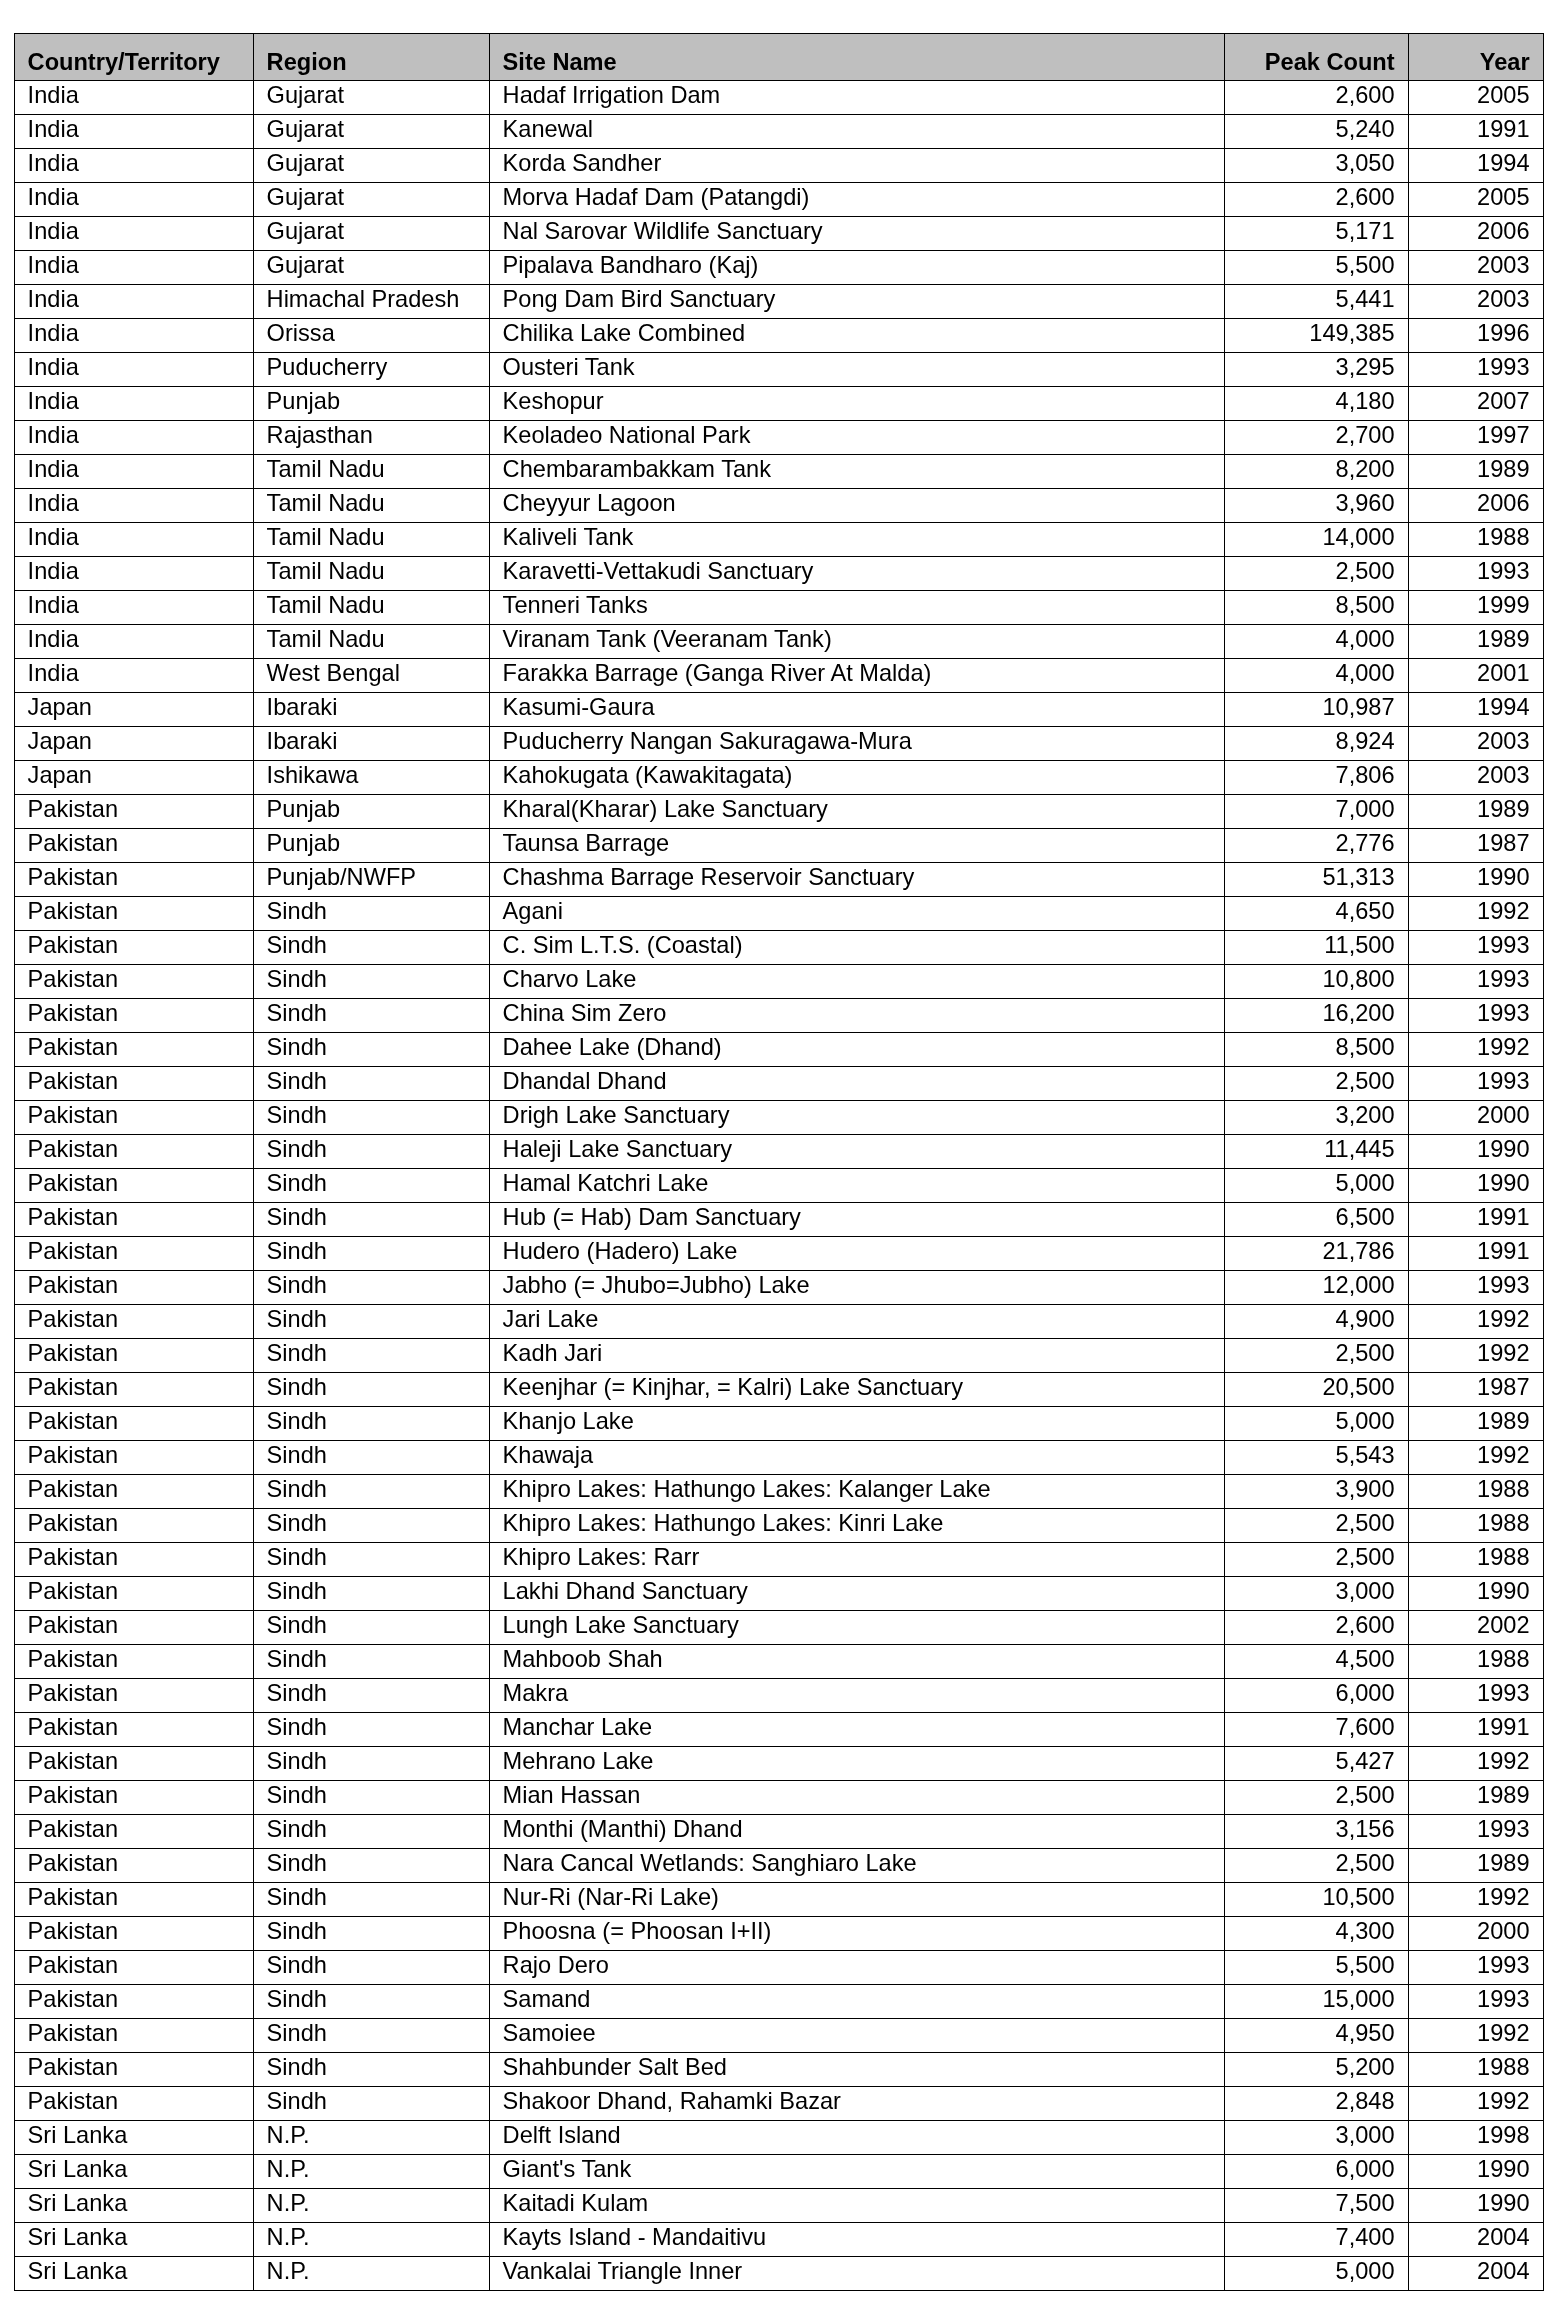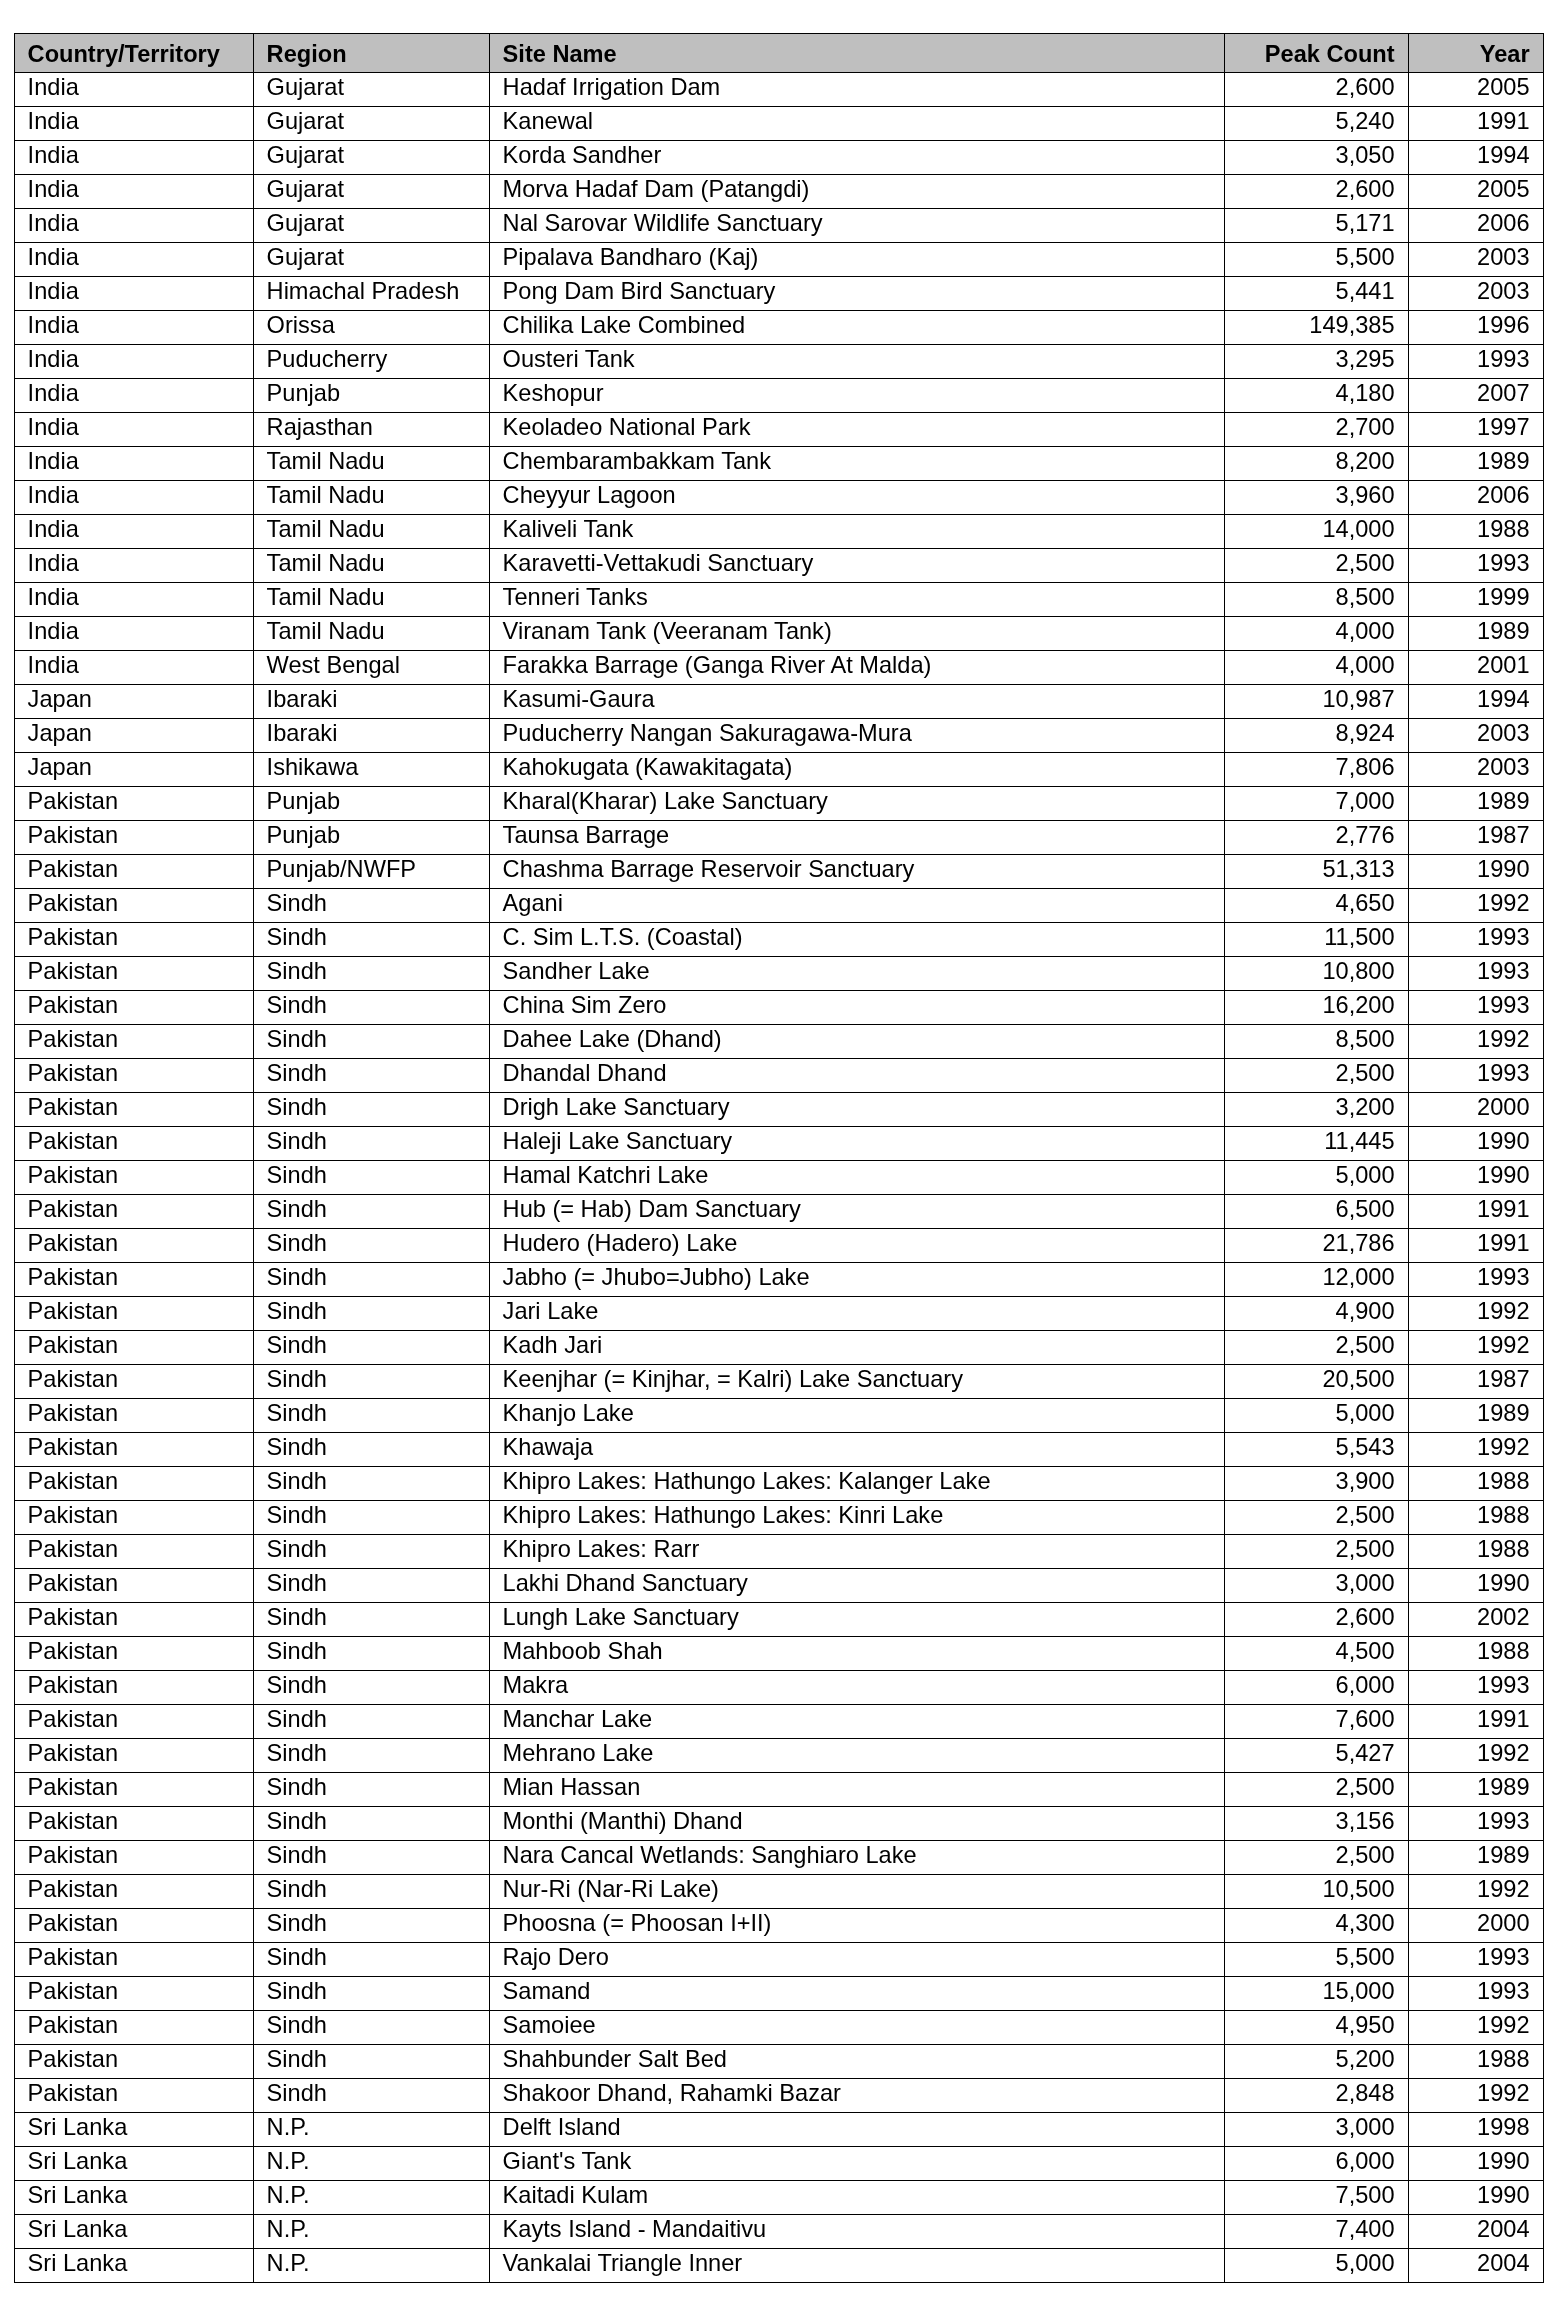--- a/index.html
+++ b/index.html
@@ -37,21 +37,21 @@
     vertical-align: top;
     white-space: normal;
     overflow: hidden;
     box-sizing: border-box;
   }
   #sites-table thead tr { height: 35px; }
   #sites-table th {
     background: #bfbfbf;
     font-weight: bold;
     text-align: left;
-    padding-top: 7px;
+    padding-top: 15px;
   }
   #sites-table tbody tr { height: 34px; }
   #sites-table th.num, #sites-table td.num {
     text-align: right;
     padding-right: 13.4px;
   }
 </style>
 </head>
 <body>
 
@@ -251,21 +251,21 @@
       <tr>
         <td>Pakistan</td>
         <td>Sindh</td>
         <td>C. Sim L.T.S. (Coastal)</td>
         <td class="num">11,500</td>
         <td class="num">1993</td>
       </tr>
       <tr>
         <td>Pakistan</td>
         <td>Sindh</td>
-        <td>Sandher Lake</td>
+        <td>Charvo Lake</td>
         <td class="num">10,800</td>
         <td class="num">1993</td>
       </tr>
       <tr>
         <td>Pakistan</td>
         <td>Sindh</td>
         <td>China Sim Zero</td>
         <td class="num">16,200</td>
         <td class="num">1993</td>
       </tr>

